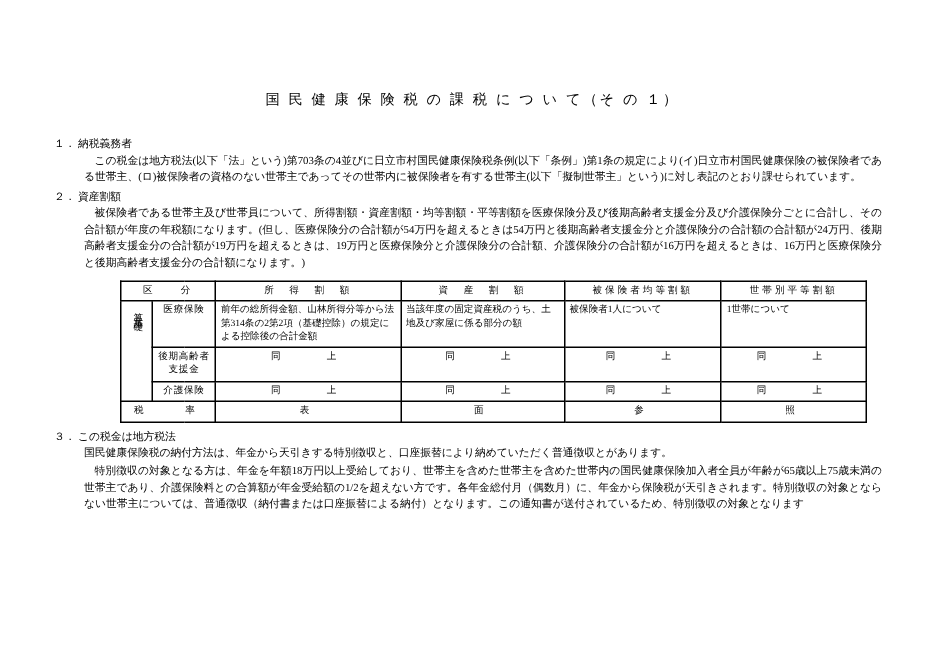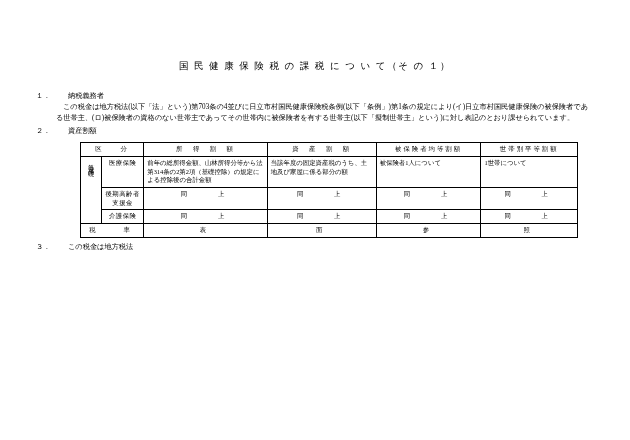--- a/index.html
+++ b/index.html
@@ -20,21 +20,21 @@
     height: 440px;
     box-sizing: border-box;
     padding: 0;
   }
   .doc-title {
     text-align: center;
     font-size: 9.5px;
     letter-spacing: 1.6px;
     margin-top: 60px;
     margin-bottom: 18px;
-    font-family: Liberation Serif, serif;
+    font-family: Liberation Sans, sans-serif;
   }
   .content {
     padding: 0 42px 0 32px;
   }
   .sec {
     margin-bottom: 2px;
   }
   .sec-head {
     display: flex;
     font-size: 7.2px;
@@ -42,21 +42,20 @@
   }
   .sec-num {
     width: 20px;
     flex: 0 0 20px;
     text-align: left;
     padding-left: 4px;
     box-sizing: border-box;
   }
   .sec-title {
     flex: 1;
-    margin-left: 16px;
   }
   .para {
     font-size: 7.2px;
     line-height: 1.5;
     text-align: justify;
     margin-left: 24px;
     margin-top: 1px;
     text-indent: 7px;
   }
   .para.noindent {
@@ -137,20 +136,21 @@
         <span class="sec-title">納税義務者</span>
       </div>
       <div class="para">この税金は地方税法(以下「法」という)第703条の4並びに日立市村国民健康保険税条例(以下「条例」)第1条の規定により(イ)日立市村国民健康保険の被保険者である世帯主、(ロ)被保険者の資格のない世帯主であってその世帯内に被保険者を有する世帯主(以下「擬制世帯主」という)に対し表記のとおり課せられています。</div>
     </div>
 
     <div class="sec">
       <div class="sec-head">
         <span class="sec-num">２．</span>
         <span class="sec-title">資産割額</span>
       </div>
+      <div class="para">被保険者である世帯主及び世帯員について、所得割額・資産割額・均等割額・平等割額を医療保険分及び後期高齢者支援金分及び介護保険分ごとに合計し、その合計額が年度の年税額になります。(但し、医療保険分の合計額が54万円を超えるときは54万円と後期高齢者支援金分と介護保険分の合計額の合計額が24万円、後期高齢者支援金分の合計額が19万円を超えるときは、19万円と医療保険分と介護保険分の合計額、介護保険分の合計額が16万円を超えるときは、16万円と医療保険分と後期高齢者支援金分の合計額になります。)</div>
     </div>
 
     <table class="rate-table">
       <tbody>
           <tr>
         <th class="colhead" colspan="3" style="width:60px">区　　分</th>
         <th class="colhead" style="width:118px">所　得　割　額</th>
         <th class="colhead" style="width:104px">資　産　割　額</th>
         <th class="colhead" style="width:100px">被保険者均等割額</th>
         <th class="colhead" style="width:92px">世帯別平等割額</th>
@@ -187,16 +187,18 @@
         <td>照</td>
       </tr>
     </tbody>
       </table>
 
     <div class="sec">
       <div class="sec-head">
         <span class="sec-num">３．</span>
         <span class="sec-title">この税金は地方税法</span>
       </div>
+      <div class="para noindent">国民健康保険税の納付方法は、年金から天引きする特別徴収と、口座振替により納めていただく普通徴収とがあります。</div>
+      <div class="para">特別徴収の対象となる方は、年金を年額18万円以上受給しており、世帯主を含めた世帯主を含めた世帯内の国民健康保険加入者全員が年齢が65歳以上75歳未満の世帯主であり、介護保険料との合算額が年金受給額の1/2を超えない方です。各年金総付月（偶数月）に、年金から保険税が天引きされます。特別徴収の対象とならない世帯主については、普通徴収（納付書または口座振替による納付）となります。この通知書が送付されているため、特別徴収の対象となります</div>
     </div>
 
   </div>
 </div>
 
 </body></html>

